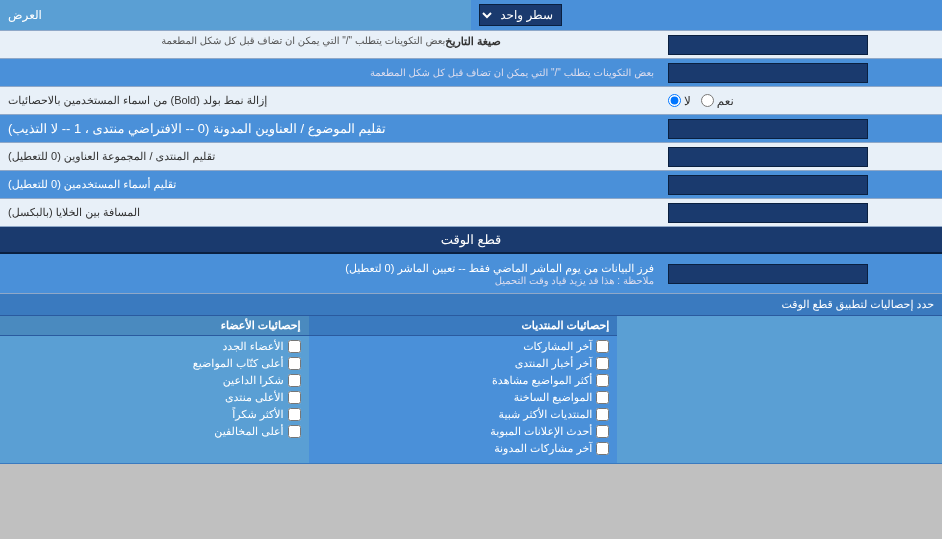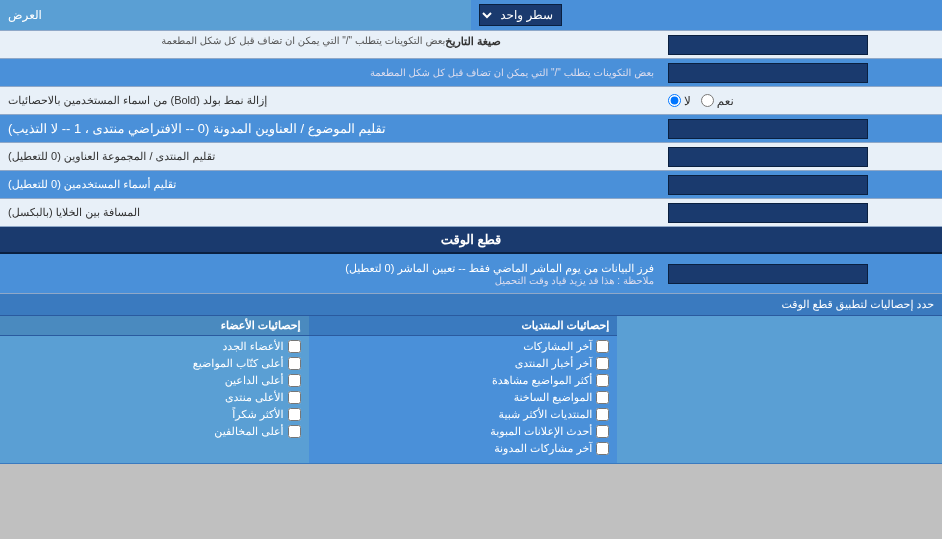--- a/index.html
+++ b/index.html
@@ -137,21 +137,21 @@
     <div style="flex:1; background:#4a90d9; padding:4px 8px; color:#fff; text-align:right; font-size:11px; display:flex; align-items:center; justify-content:flex-end;">تقليم أسماء المستخدمين (0 للتعطيل)</div>
   </div>
 
   <div class="full-row" style="background:#e8f0f8;">
     <div style="width:280px; background:#e8f0f8; padding:3px 6px; display:flex; align-items:center; justify-content:flex-end;">
       <input type="text" class="text-input" style="">
     </div>
     <div style="flex:1; background:#e8f0f8; padding:4px 8px; color:#333; text-align:right; font-size:11px; display:flex; align-items:center; justify-content:flex-end;">المسافة بين الخلايا (بالبكسل)</div>
   </div>
 
-  <div style="background:#1a3a6e; color:#fff; text-align:center; font-weight:bold; font-size:13px; padding:5px 8px; border-bottom:2px solid #0a2040;">قطع الوقت</div>
+  <div style="background:#1a3a6e; color:#fff; text-align:center; font-weight:normal; font-size:13px; padding:5px 8px; border-bottom:2px solid #0a2040;">قطع الوقت</div>
 
   <div class="full-row" style="background:#4a90d9; min-height:40px;">
     <div style="width:280px; background:#4a90d9; padding:3px 6px; display:flex; align-items:center; justify-content:flex-end;">
       <input type="text" class="text-input" style="">
     </div>
     <div style="flex:1; background:#4a90d9; padding:4px 8px; color:#fff; text-align:right; font-size:11px; display:flex; flex-direction:column; justify-content:center;">
       <div>فرز البيانات من يوم الماشر الماضي فقط -- تعيين الماشر (0 لتعطيل)</div>
       <div style="font-size:10px; color:#dde;">ملاحظة : هذا قد يزيد قياد وقت التحميل</div>
     </div>
   </div>
@@ -201,21 +201,21 @@
       <div style="padding:4px 8px;">
         <label class="checkbox-item">
           <span>الأعضاء الجدد</span>
           <input type="checkbox" style="">
         </label>
         <label class="checkbox-item">
           <span>أعلى كتّاب المواضيع</span>
           <input type="checkbox" style="">
         </label>
         <label class="checkbox-item">
-          <span>أعلى الداعين</span>
+          <span>شكرا الداعين</span>
           <input type="checkbox" style="">
         </label>
         <label class="checkbox-item">
           <span>الأعلى منتدى</span>
           <input type="checkbox" style="">
         </label>
         <label class="checkbox-item">
           <span>الأكثر شكراً</span>
           <input type="checkbox" style="">
         </label>

